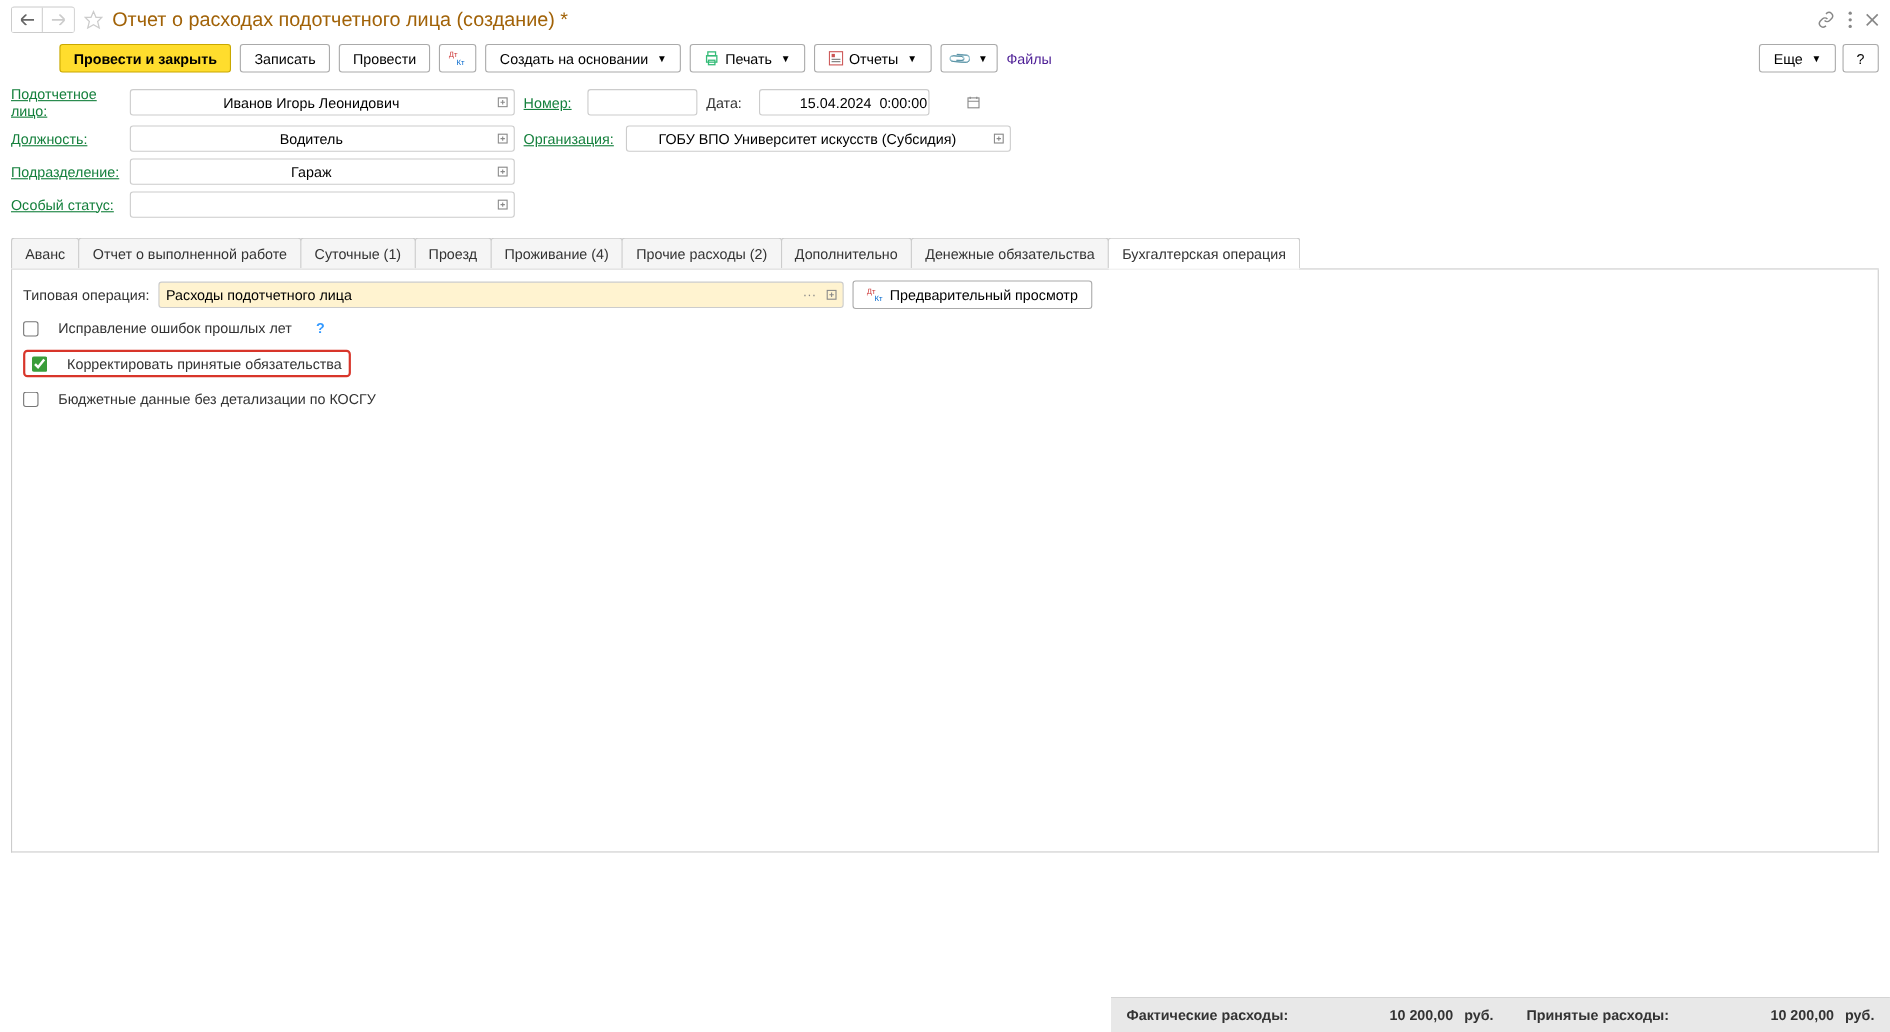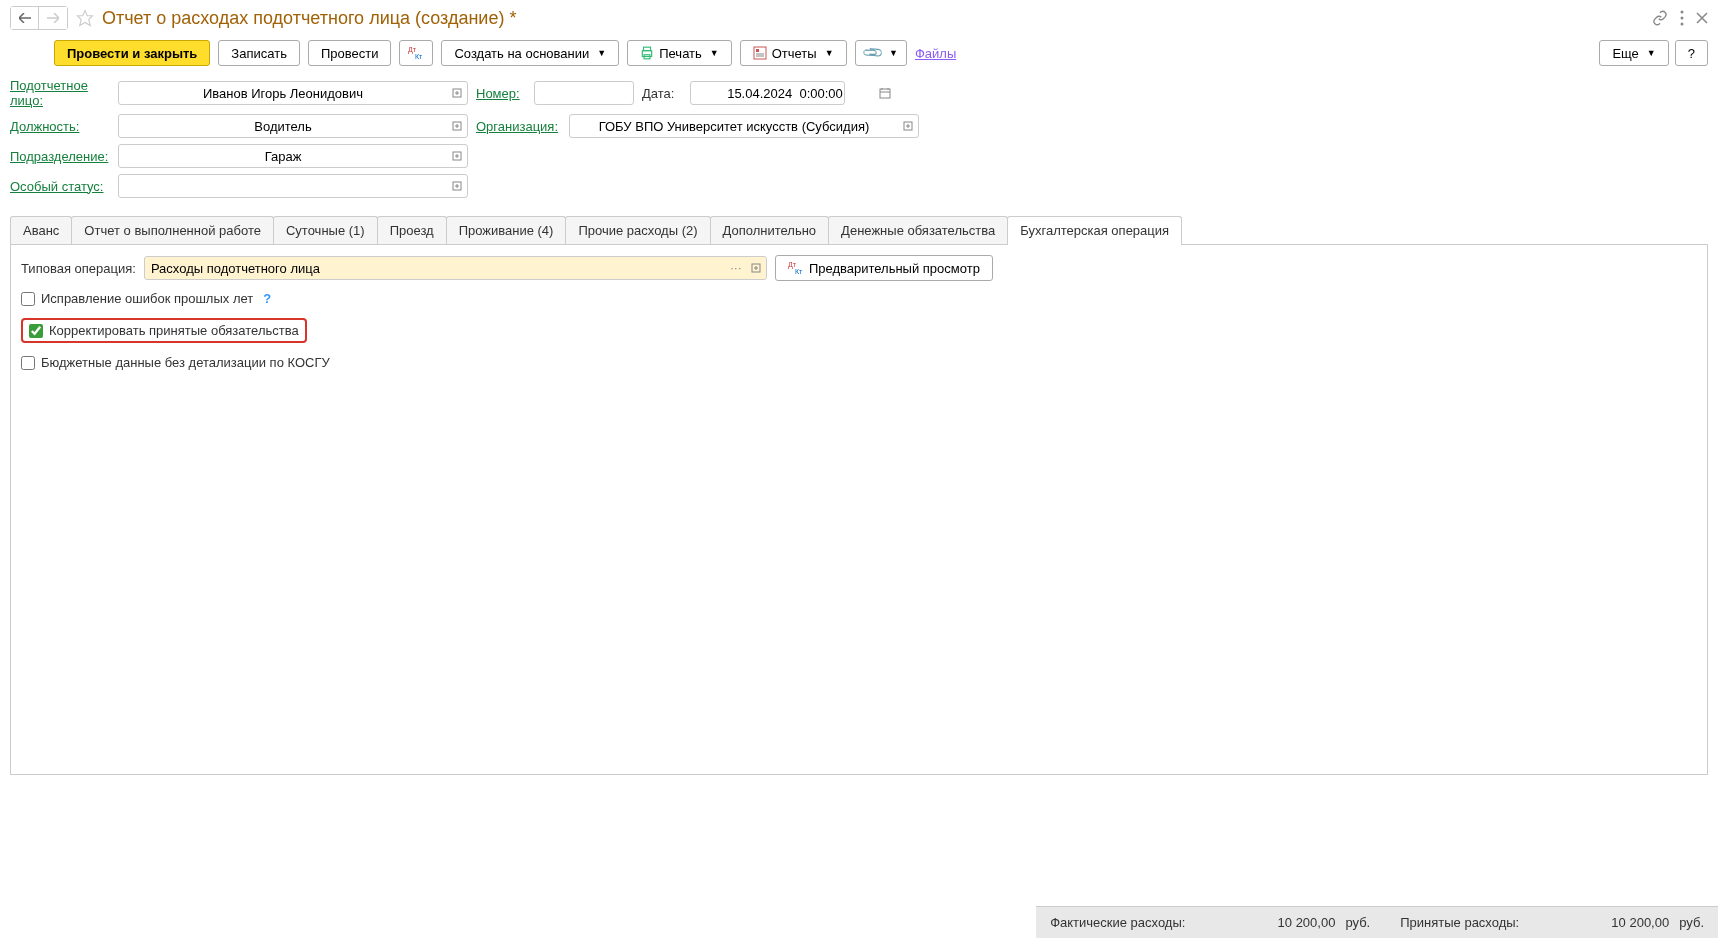--- a/index.html
+++ b/index.html
@@ -10,47 +10,47 @@
     .nav-btn { width: 28px; height: 22px; display: flex; align-items: center; justify-content: center; border: none; background: #fff; cursor: pointer; font-size: 14px; color: #666; }
     .nav-btn:first-child { border-right: 1px solid #ccc; }
     .page-title { font-size: 18px; color: #a16207; }
     .header-right { margin-left: auto; display: flex; gap: 12px; align-items: center; }
     
     .toolbar { display: flex; align-items: center; padding: 4px 10px; gap: 8px; }
     .btn { padding: 4px 12px; border: 1px solid #aaa; border-radius: 3px; background: #fff; cursor: pointer; font-size: 13px; height: 26px; display: flex; align-items: center; gap: 5px; }
     .btn-primary { background: #ffdd2d; border-color: #c9a800; font-weight: bold; margin-left: 44px; }
     .btn-icon-only { padding: 4px 8px; }
     .dropdown-arrow { font-size: 9px; margin-left: 3px; }
-    .toolbar-link { color: #8b5cf6; text-decoration: underline; cursor: pointer; }
+    .toolbar-link { color: #4c1d95; cursor: pointer; }
     .toolbar-right { margin-left: auto; display: flex; gap: 6px; }
     
     .form-area { padding: 8px 10px; }
     .form-row { display: flex; align-items: center; margin-bottom: 6px; gap: 8px; }
     .form-label { width: 100px; color: #15803d; text-decoration: underline; }
     .form-input-wrap { display: flex; align-items: center; border: 1px solid #ccc; border-radius: 3px; background: #fff; height: 24px; }
     .form-input { border: none; padding: 3px 6px; outline: none; font-size: 13px; flex: 1; background: transparent; text-align: center; }
     .input-btn { width: 20px; height: 22px; border: none; background: transparent; cursor: pointer; color: #888; display: flex; align-items: center; justify-content: center; font-size: 12px; }
     
     .tabs { display: flex; border-bottom: 1px solid #ccc; margin: 4px 10px 0; }
     .tab { padding: 6px 12px; border: 1px solid #ccc; border-bottom: none; margin-right: -1px; background: #f5f5f5; cursor: pointer; font-size: 13px; border-radius: 3px 3px 0 0; }
     .tab.active { background: #fff; position: relative; z-index: 1; }
     .tab.active::after { content: ''; position: absolute; bottom: -1px; left: 0; right: 0; height: 1px; background: #fff; }
     
     .tab-content { border: 1px solid #ccc; border-top: none; margin: 0 10px 10px; padding: 10px; min-height: 530px; }
     .operation-row { display: flex; align-items: center; gap: 8px; margin-bottom: 10px; }
     .operation-label { color: #333; }
     .operation-input-wrap { display: flex; align-items: center; background: #fff3d0; border: 1px solid #ccc; border-radius: 3px; height: 24px; width: 623px; }
     .operation-input { background: transparent; border: none; padding: 3px 6px; flex: 1; outline: none; font-size: 13px; }
     
-    .checkbox-row { display: flex; align-items: center; margin: 6px 0; gap: 6px; }
+    .checkbox-row { display: flex; align-items: center; margin: 6px 0; gap: 18px; }
     .checkbox-row.highlighted { border: 2px solid #d8352a; border-radius: 4px; padding: 3px 6px; display: inline-flex; }
     .checkbox { width: 14px; height: 14px; }
     .help-icon { color: #3399ff; font-weight: bold; cursor: pointer; margin-left: 4px; }
     
-    .footer-bar { display: flex; align-items: flex-start; padding: 8px 14px; background: #e8e8e8; border-top: 1px solid #ccc; margin-left: auto; position: fixed; right: 0; bottom: 0; gap: 10px; }
+    .footer-bar { display: flex; align-items: flex-start; padding: 8px 14px; background: #e8e8e8; border-top: 1px solid #ccc; margin-left: auto; position: fixed; right: 0; bottom: 0; gap: 10px; font-weight: bold; }
     .footer-label { color: #333; }
     .footer-value { width: 140px; text-align: right; }
     .footer-unit { margin-right: 20px; }
     
     .clip-icon { font-size: 14px; color: #888; transform: rotate(-45deg); display: inline-block; }
     svg { display: block; }
   </style>
 </head>
 <body>
 

